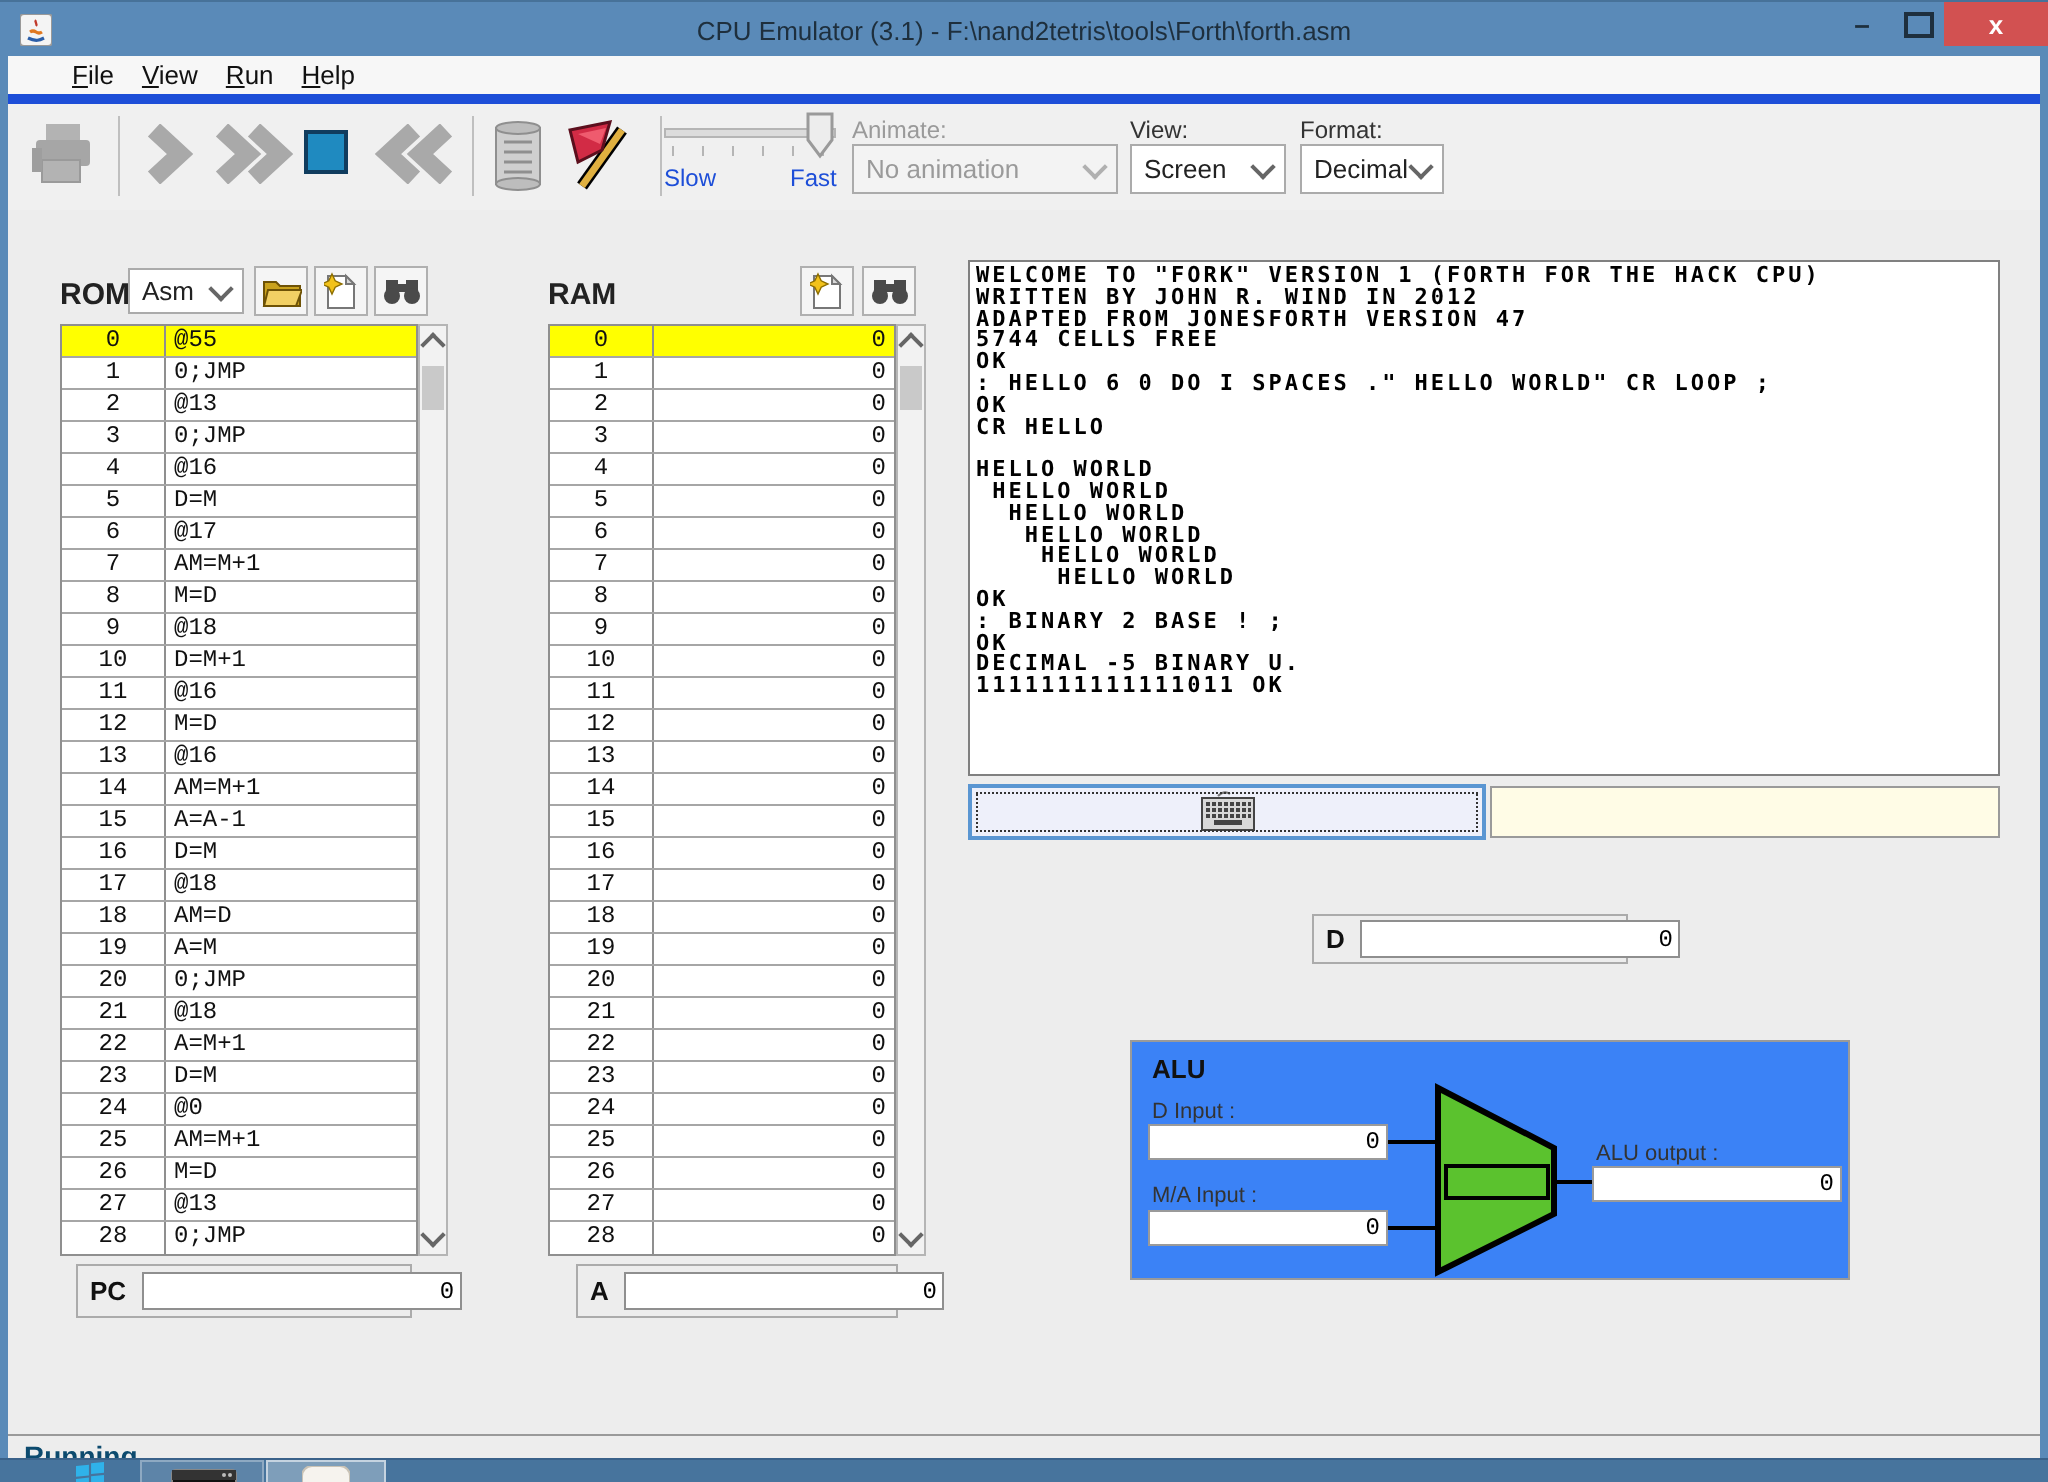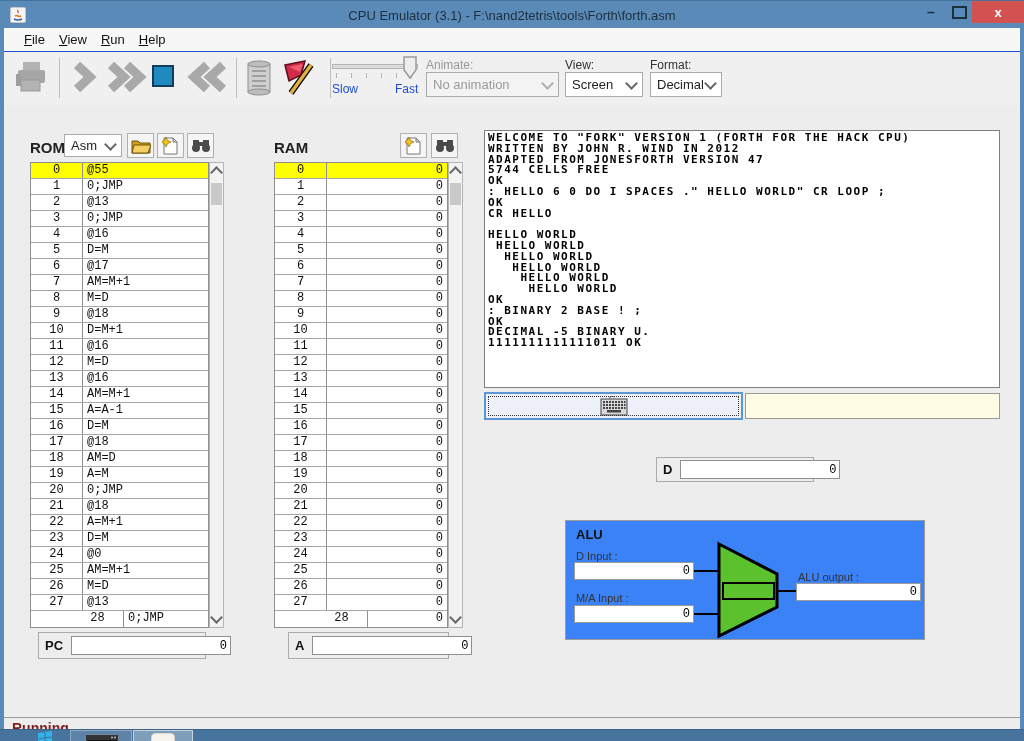--- a/index.html
+++ b/index.html
@@ -9,21 +9,21 @@
   
   .titlebar{left:0;top:0;width:1024px;height:28px;background:#5a8ab8;border-top:1px solid #477299;display:flex;align-items:center;}
   .title-text{position:absolute;left:0;right:0;top:0;height:28px;display:flex;align-items:center;justify-content:center;color:#1e2f3d;font-size:13px;}
   .winbtn{position:absolute;top:0;height:22px;display:flex;align-items:center;justify-content:center;}
   .btn-min{left:918px;width:26px;color:#1e2f3d;font-size:14px;font-weight:bold;}
   .btn-max{left:946px;width:26px;}
   .btn-max .sq{width:11px;height:9px;border:2px solid #1e2f3d;}
   .btn-close{left:972px;width:52px;background:#d25151;color:#fff;font-size:13px;font-weight:bold;}
 
   
-  .menubar{left:4px;top:28px;width:1016px;height:24px;background:#f7f7f7;border-bottom:1px solid #1d4ed8;display:flex;align-items:center;padding-left:13px;box-sizing:border-box;}
+  .menubar{left:4px;top:28px;width:1016px;height:24px;background:#f7f7f7;border-bottom:5px solid #1d4ed8;display:flex;align-items:center;padding-left:25px;box-sizing:border-box;}
   .menu-item{padding:0 7px;font-size:13px;color:#111;}
   .ul{text-decoration:underline;}
 
   
   .toolbar{left:4px;top:52px;width:1016px;height:53px;background:#f0f0f0;border-bottom:1px solid #c9c9c9;}
   .tsep{position:absolute;top:6px;width:1px;height:40px;background:#bfbfbf;}
   .tbtn{position:absolute;display:flex;align-items:center;justify-content:center;}
   .stop-square{width:22px;height:22px;background:#1f8ac0;border:2px solid #103c5e;box-sizing:border-box;}
   .slider-track{position:absolute;left:328px;top:12px;width:84px;height:3px;background:#dcdcdc;border:1px solid #b5b5b5;}
   .tick{position:absolute;top:21px;width:1px;height:5px;background:#b5b5b5;}
@@ -35,21 +35,21 @@
   .chev{width:7px;height:7px;border-right:2px solid #666;border-bottom:2px solid #666;transform:rotate(45deg);margin-top:-3px;}
   .chev.dis{border-color:#b0b0b0;}
   .chev.up{transform:rotate(-135deg);margin-top:4px;}
 
   
   .main{left:4px;top:105px;width:1016px;height:612px;background:#ededed;}
   .panel-title{font-size:15px;font-weight:bold;color:#222;}
   .hbtn{width:27px;height:25px;background:#f5f5f5;border:1px solid #b0b0b0;display:flex;align-items:center;justify-content:center;box-sizing:border-box;}
   .memlist{background:#fff;border:1px solid #8f8f8f;font-family:"Liberation Mono",monospace;font-size:12px;color:#111;box-sizing:border-box;}
   .mrow{height:16px;line-height:15px;display:flex;border-bottom:1px solid #a6a6a6;box-sizing:border-box;}
-  .mrow:last-child{border-bottom:none;margin-left:41px;}
+  .mrow:last-child{border-bottom:none;}
   .mrow .addr{width:52px;text-align:center;border-right:1px solid #8f8f8f;box-sizing:border-box;}
   .mrow .val{flex:1;padding:0 4px;}
   .val.right{text-align:right;}
   .mrow.hl{background:#ffff00;}
   .scrollbar{background:#f2f2f2;border:1px solid #b5b5b5;box-sizing:border-box;display:flex;flex-direction:column;align-items:center;}
   .sb-thumb{width:11px;height:22px;background:#c9c9c9;margin-top:6px;}
   .sb-spacer{flex:1;}
   .reg{border:1px solid #ababab;background:#ededed;display:flex;align-items:center;box-sizing:border-box;padding:0 6px;gap:8px;}
   .reg-label{font-size:13px;font-weight:bold;color:#111;}
   .reg input{flex:1;height:17px;border:1px solid #8f8f8f;background:#fff;text-align:right;font-family:"Liberation Mono",monospace;font-size:12px;padding:0 3px;}
@@ -63,21 +63,21 @@
   .kbd-out{left:745px;top:393px;width:255px;height:26px;background:#fffce6;border:1px solid #9a9a9a;box-sizing:border-box;}
 
   
   .alu-panel{left:565px;top:520px;width:360px;height:120px;border:1px solid #9a9a9a;background:#3b82f6;box-sizing:border-box;}
   .alu-title{position:absolute;left:10px;top:6px;font-size:13px;font-weight:bold;color:#111;}
   .alu-lbl{position:absolute;font-size:11px;color:#333;}
   .alu-field{position:absolute;height:18px;background:#fff;border:1px solid #9a9a9a;box-sizing:border-box;font-family:"Liberation Mono",monospace;font-size:12px;text-align:right;padding:0 3px;width:120px;}
 
   
   .statusbar{left:4px;top:717px;width:1016px;height:24px;background:#ededed;border-top:1px solid #9a9a9a;}
-  .status-text{position:absolute;left:8px;top:2px;font-size:14px;font-weight:bold;color:#7f1d1d;}
+  .status-text{position:absolute;left:8px;top:2px;font-size:14px;font-weight:bold;color:#0c4a6e;}
   .taskbar{left:0;top:729px;width:1024px;height:12px;background:#47749d;border-top:1px solid #3a628a;overflow:hidden;}
   .tb-btn{position:absolute;top:0;height:14px;}
   .tb-console{left:70px;width:62px;background:rgba(255,255,255,0.12);border:1px solid rgba(255,255,255,0.3);box-sizing:border-box;}
   .tb-java{left:133px;width:60px;background:rgba(255,255,255,0.30);border:1px solid rgba(255,255,255,0.55);box-sizing:border-box;}
 </style>
 </head>
 <body>
 
 <div class="abs titlebar">
   <svg class="abs" style="left:10px;top:6px" width="16" height="16" viewBox="0 0 16 16">

